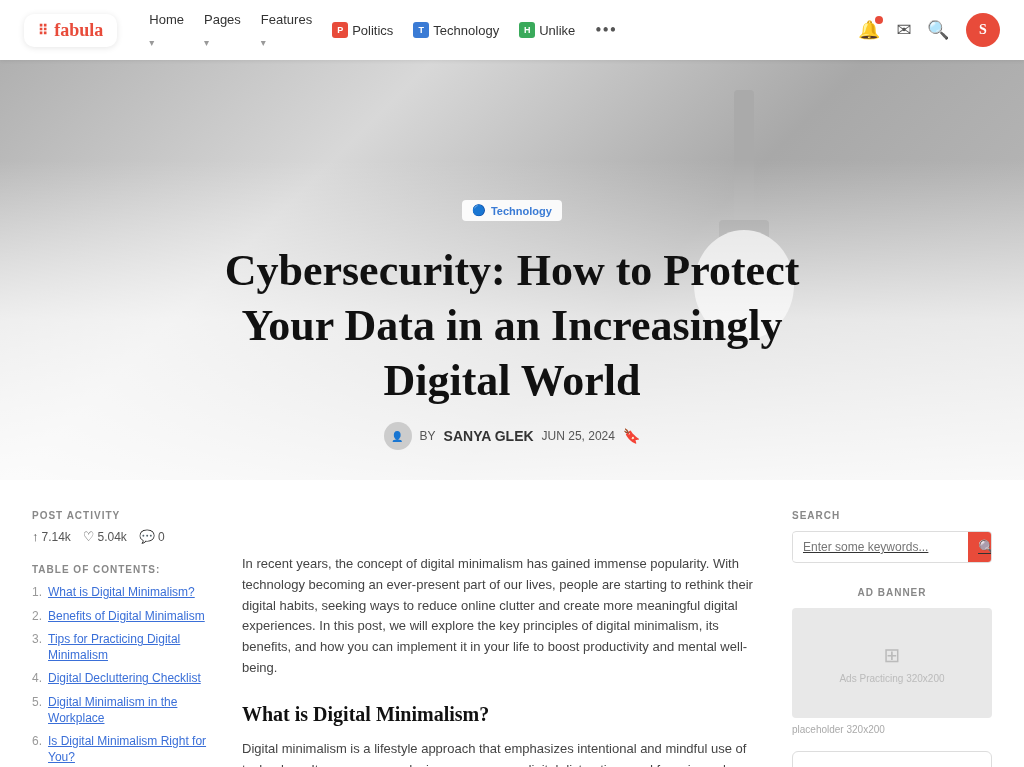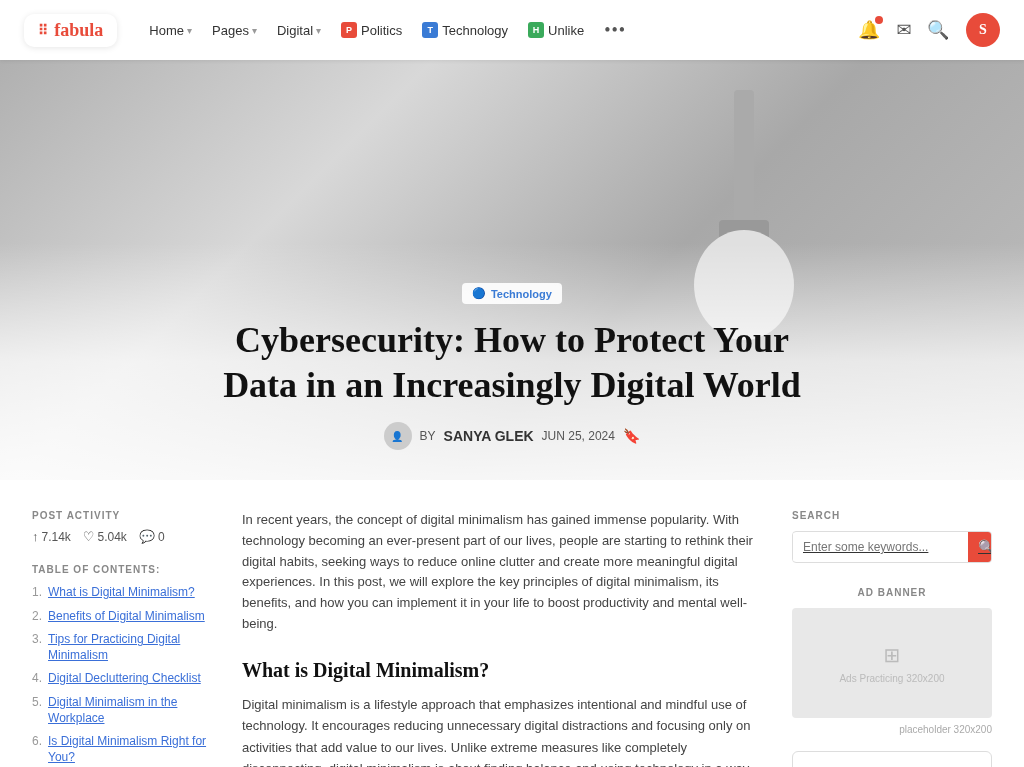--- a/index.html
+++ b/index.html
@@ -33,23 +33,23 @@
     }
     .logo-dots { color: #e84b3a; font-size: 14px; }
     .nav-links { display: flex; align-items: center; gap: 20px; }
     .nav-link {
       font-family: 'Arial', sans-serif;
       font-size: 13px;
       font-weight: 500;
       color: #333;
       cursor: pointer;
       display: flex;
-      align-items: center;
-      gap: 3px;
+      gap: 10px;
       text-decoration: none;
+      flex-direction: column;
     }
     .nav-link .chevron { font-size: 10px; color: #999; }
     .nav-badge {
       display: inline-flex;
       align-items: center;
       gap: 4px;
       font-family: 'Arial', sans-serif;
       font-size: 13px;
       font-weight: 500;
       color: #333;
@@ -157,26 +157,26 @@
       padding: 4px 10px;
       font-size: 11px;
       font-family: 'Arial', sans-serif;
       color: #3a7bd5;
       margin-bottom: 12px;
       font-weight: 600;
     }
     .hero-tag .tag-icon { font-size: 11px; }
     .hero-title {
       font-family: 'Georgia', serif;
-      font-size: 36px;
+      font-size: 44px;
       font-weight: 700;
       color: #111;
       line-height: 1.25;
       max-width: 600px;
-      margin: 2px auto 14px;
+      margin: 10px auto 14px;
     }
     .hero-meta {
       display: flex;
       align-items: center;
       justify-content: center;
       gap: 8px;
       font-family: 'Arial', sans-serif;
       font-size: 12px;
       color: #555;
     }
@@ -260,20 +260,21 @@
     .article {
       flex: 1;
       min-width: 0;
     }
     .article-intro {
       font-family: 'Arial', sans-serif;
       font-size: 13px;
       line-height: 1.6;
       color: #444;
       margin-bottom: 24px;
+      margin-top: 44px;
     }
     .article-h2 {
       font-family: 'Georgia', serif;
       font-size: 20px;
       font-weight: 700;
       color: #111;
       margin-bottom: 12px;
     }
     .article-p {
       font-family: 'Arial', sans-serif;
@@ -352,21 +353,21 @@
     }
     .ad-placeholder-text {
       font-family: 'Arial', sans-serif;
       font-size: 10px;
       color: #bbb;
     }
     .ad-size-label {
       font-family: 'Arial', sans-serif;
       font-size: 10px;
       color: #aaa;
-      text-align: right;
+      text-align: left;
       margin-bottom: 16px;
     }
     .email-widget {
       border: 1px solid #ddd;
       border-radius: 6px;
       padding: 16px;
       display: flex;
       align-items: center;
       justify-content: center;
     }
@@ -383,21 +384,21 @@
     <div class="nav-links">
       <a class="nav-link">
         <span>Home</span>
         <span class="chevron">▾</span>
       </a>
       <a class="nav-link">
         <span>Pages</span>
         <span class="chevron">▾</span>
       </a>
       <a class="nav-link">
-        <span>Digital</span>
+        <span>Features</span>
         <span class="chevron">▾</span>
       </a>
       <span class="nav-badge">
         <span class="badge-icon badge-red">P</span>
         <span>Politics</span>
       </span>
       <span class="nav-badge">
         <span class="badge-icon badge-blue">T</span>
         <span>Technology</span>
       </span>

